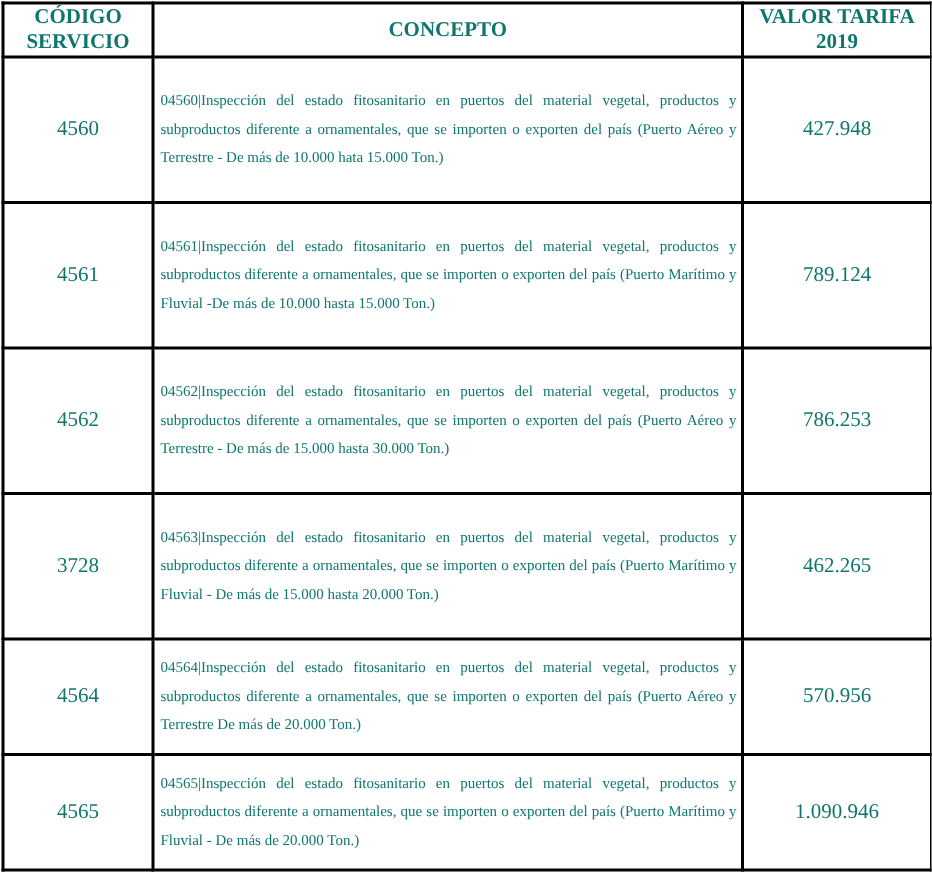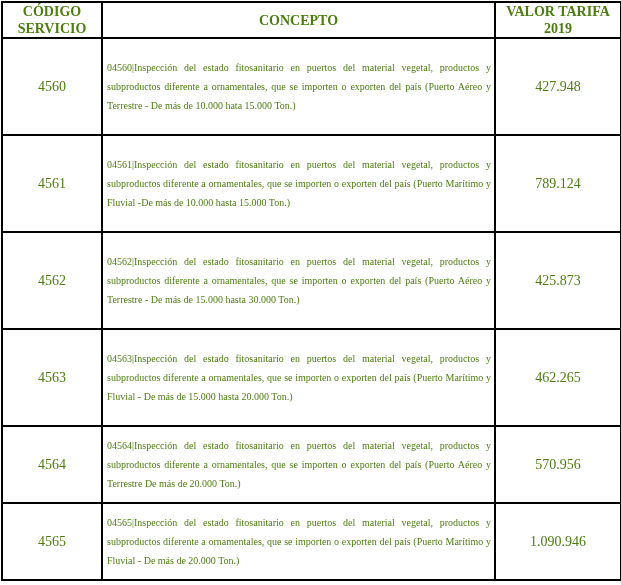--- a/index.html
+++ b/index.html
@@ -9,21 +9,21 @@
     width: 621px;
     height: 585px;
     overflow: hidden;
   }
   .page {
     width: 504px;
     height: 585px;
     box-sizing: border-box;
     padding: 1px;
     font-family: "Liberation Serif", "DejaVu Serif", serif;
-    color: #4d7c0f;
+    color: #0f766e;
   }
   table.tariff {
     border-collapse: collapse;
     table-layout: fixed;
     width: 619px;
   }
   table.tariff th,
   table.tariff td {
     border: 2px solid #000000;
     box-sizing: border-box;
@@ -90,24 +90,24 @@
         <td class="value">427.948</td>
       </tr>
       <tr class="r5">
         <td class="code">4561</td>
         <td class="concept">04561|Inspección del estado fitosanitario en puertos del material vegetal, productos y subproductos diferente a ornamentales, que se importen o exporten del país (Puerto Marítimo y Fluvial -De más de 10.000 hasta 15.000 Ton.)</td>
         <td class="value">789.124</td>
       </tr>
       <tr class="r5">
         <td class="code">4562</td>
         <td class="concept">04562|Inspección del estado fitosanitario en puertos del material vegetal, productos y subproductos diferente a ornamentales, que se importen o exporten del país (Puerto Aéreo y Terrestre - De más de 15.000 hasta 30.000 Ton.)</td>
-        <td class="value">425.873</td>
+        <td class="value">786.253</td>
       </tr>
       <tr class="r5">
-        <td class="code">4563</td>
+        <td class="code">3728</td>
         <td class="concept">04563|Inspección del estado fitosanitario en puertos del material vegetal, productos y subproductos diferente a ornamentales, que se importen o exporten del país (Puerto Marítimo y Fluvial - De más de 15.000 hasta 20.000 Ton.)</td>
         <td class="value">462.265</td>
       </tr>
       <tr class="r4">
         <td class="code">4564</td>
         <td class="concept">04564|Inspección del estado fitosanitario en puertos del material vegetal, productos y subproductos diferente a ornamentales, que se importen o exporten del país (Puerto Aéreo y Terrestre De más de 20.000 Ton.)</td>
         <td class="value">570.956</td>
       </tr>
       <tr class="r4">
         <td class="code">4565</td>

